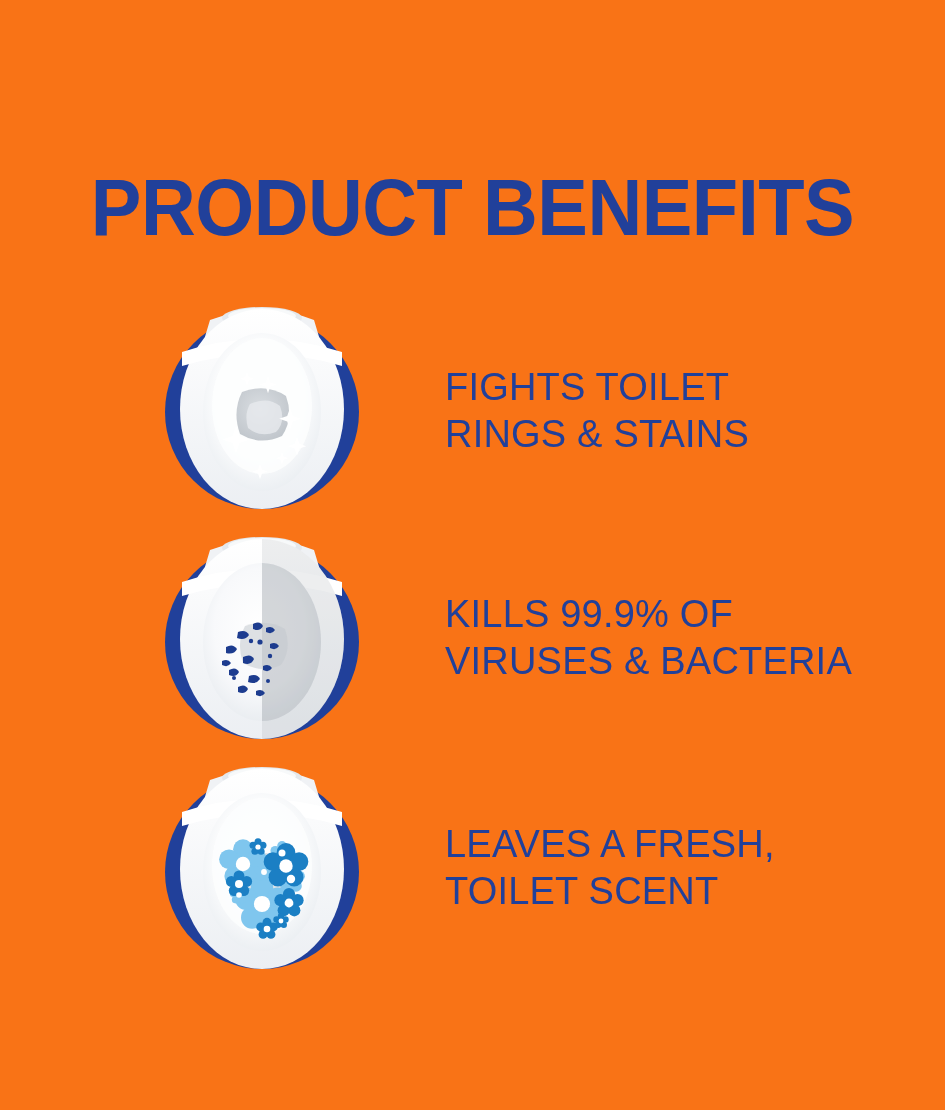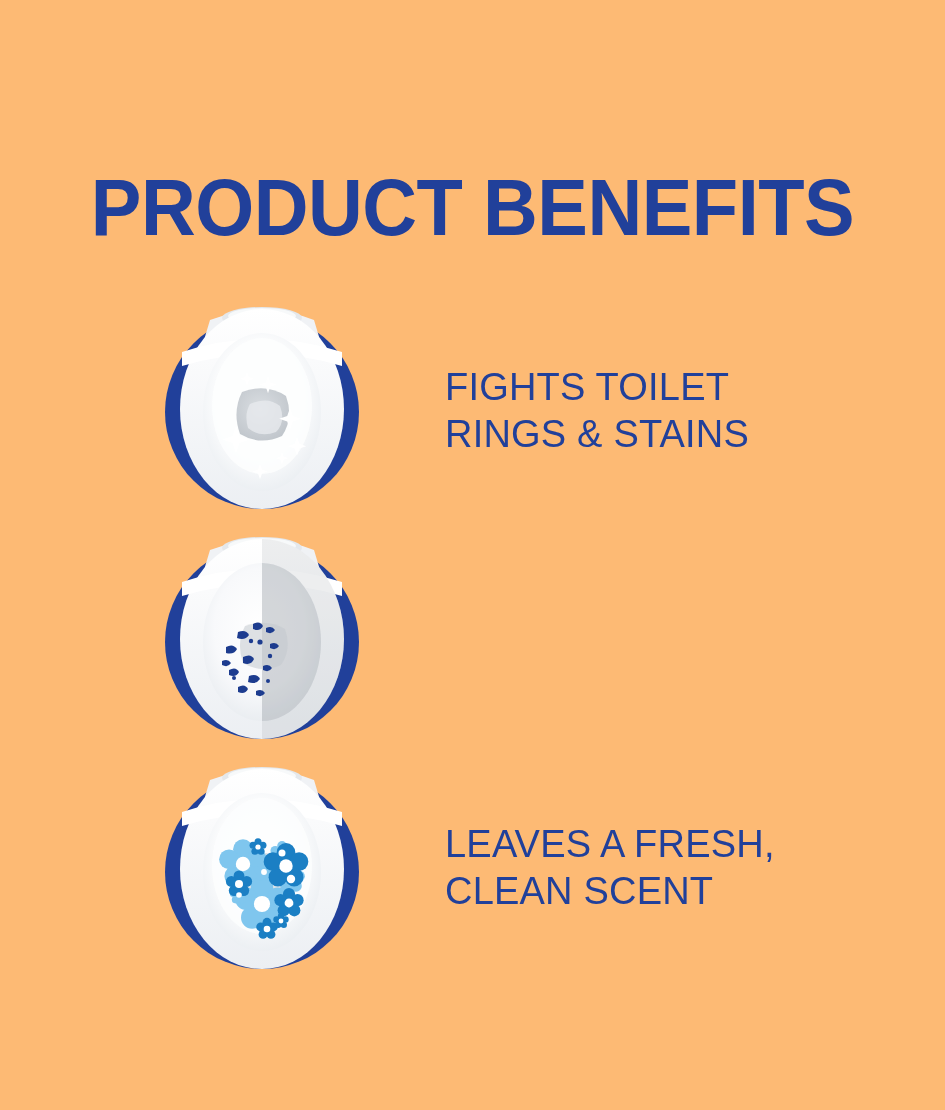--- a/index.html
+++ b/index.html
@@ -12,21 +12,21 @@
     height: 1110px;
     position: relative;
     overflow: hidden;
     font-family: "Liberation Sans", sans-serif;
     -webkit-font-smoothing: antialiased;
   }
 
   .page {
     position: absolute;
     inset: 0;
-    background: #fdba74;
+    background: #f97316;
   }
 
   
   .title {
     position: absolute;
     left: 0;
     right: 0;
     top: 168px;
     text-align: center;
     font-family: "Liberation Sans", sans-serif;
@@ -185,20 +185,22 @@
             <path d="M72 145 q6 -3 9 2 q-3 5 -9 2 Z"></path>
             <path d="M120 128 q6 -3 9 2 q-3 5 -9 2 Z"></path>
             <ellipse cx="110" cy="126" rx="2.6" ry="2.6"></ellipse>
             <ellipse cx="120" cy="140" rx="2.2" ry="2.2"></ellipse>
             <ellipse cx="101" cy="125" rx="2.2" ry="2.2"></ellipse>
             <ellipse cx="118" cy="165" rx="2" ry="2"></ellipse>
             <ellipse cx="84" cy="162" rx="2" ry="2"></ellipse>
           </g>
         </svg>
       </div>
+      <div class="benefit-text">KILLS 99.9% OF
+VIRUSES &amp; BACTERIA</div>
     </div>
 
     <div class="benefit-row r3">
       <div class="icon-wrap">
         <svg width="225" height="230" viewBox="0 0 225 230" xmlns="http://www.w3.org/2000/svg">
           <defs>
             <radialGradient id="bowlG3" cx="48%" cy="42%" r="62%">
               <stop offset="0%" stop-color="#ffffff"></stop>
               <stop offset="62%" stop-color="#fafbfc"></stop>
               <stop offset="100%" stop-color="#e9edf1"></stop>
@@ -253,17 +255,17 @@
             <circle cx="139" cy="157" r="4.4"></circle>
             <circle cx="117" cy="183" r="3.3"></circle>
             <circle cx="114" cy="126" r="2.9"></circle>
             <circle cx="108" cy="101" r="2.6"></circle>
             <circle cx="89" cy="149" r="2.8"></circle>
             <circle cx="131" cy="175" r="2.4"></circle>
           </g>
         </svg>
       </div>
       <div class="benefit-text">LEAVES A FRESH,
-CLEAN SCENT</div>
+TOILET SCENT</div>
     </div>
 
   </div>
 </div>
 
 </body></html>

